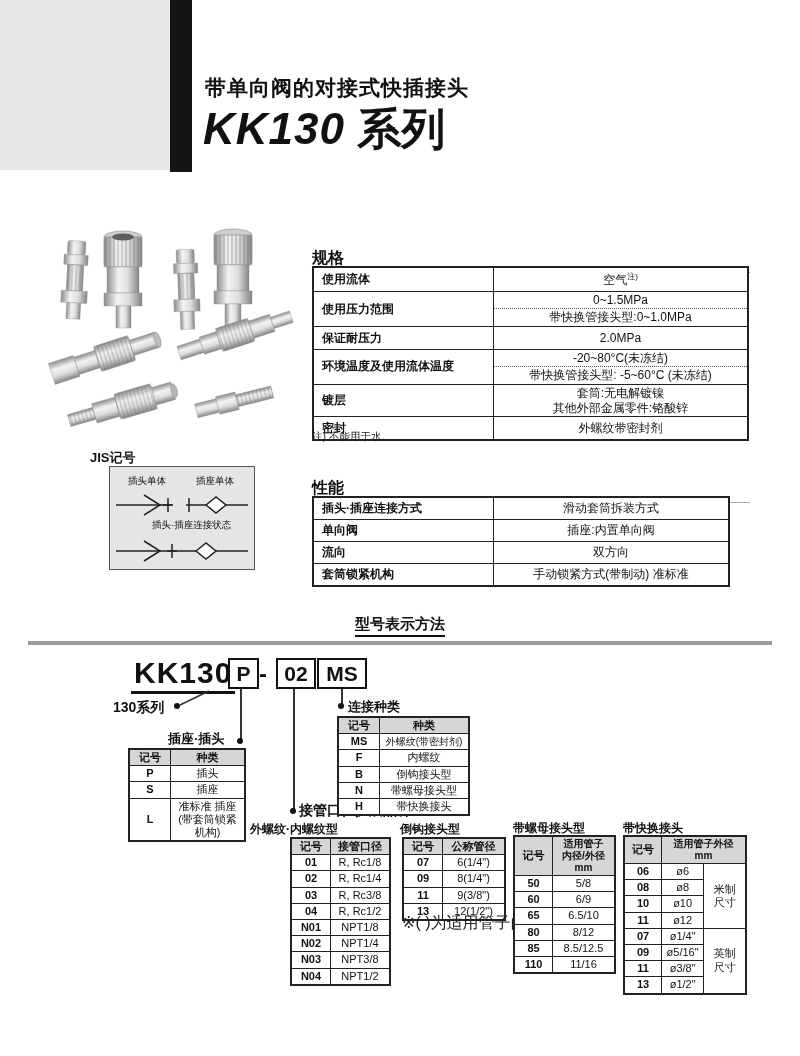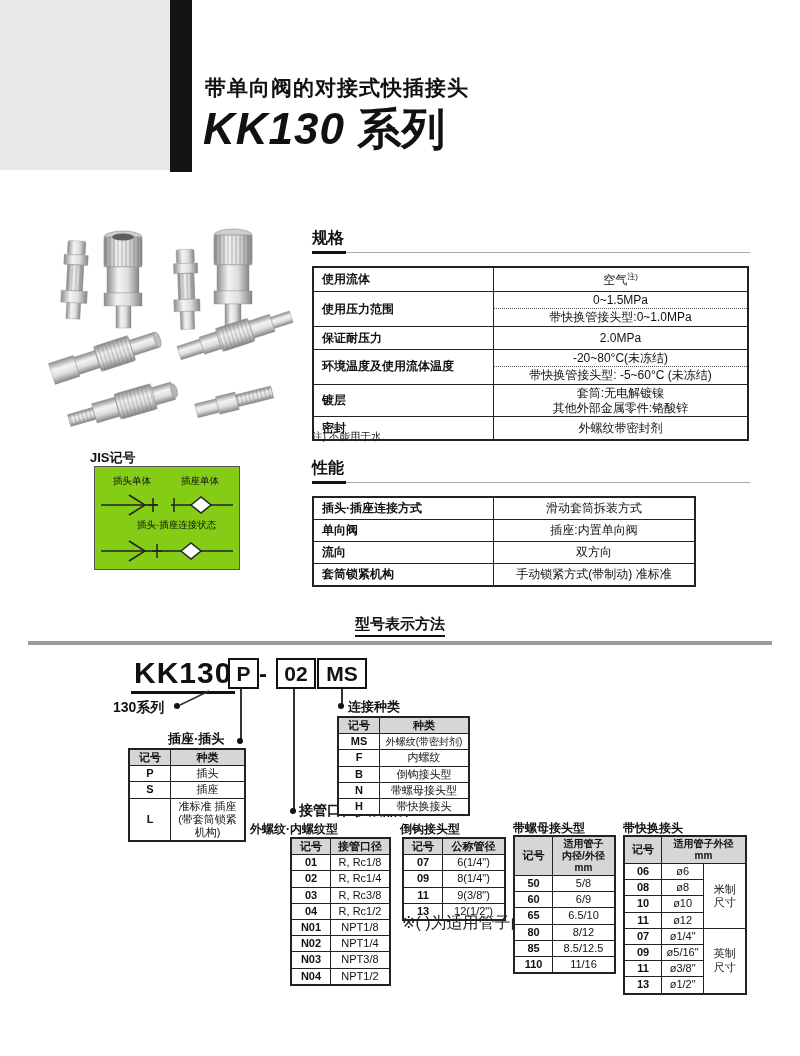--- a/index.html
+++ b/index.html
@@ -10,21 +10,21 @@
   
   .corner-box{left:0;top:0;width:170px;height:170px;background:#e8e8e8;}
   .header-bar{left:170px;top:0;width:22px;height:172px;background:#141414;}
   .subtitle{left:205px;top:74px;font-size:21px;font-weight:bold;letter-spacing:1px;}
   .title{left:203px;top:100px;font-size:44px;font-weight:bold;}
   .title .t-code{font-style:italic;letter-spacing:1px;}
   .title .t-word{font-style:normal;}
 
   
   .sec-head{display:flex;align-items:flex-end;border-bottom:1px solid #a9a9a9;}
-  .sec-title{font-size:16px;font-weight:bold;border-bottom:3px solid #111;margin-bottom:-2px;padding:0 2px 2px 0;}
+  .sec-title{font-size:16px;font-weight:bold;border-bottom:3px solid #111;margin-bottom:-2px;padding:0 2px 2px 0;margin-top:20px;}
 
   
   table.tbl{border-collapse:collapse;table-layout:fixed;background:#fff;border:2px solid #222;}
   table.tbl td{border:1px solid #222;font-size:11px;padding:1px 3px;text-align:center;vertical-align:middle;line-height:1.2;}
   table.tbl .hd{background:#d6d6d6;font-weight:bold;}
   table.tbl .cd{font-weight:bold;}
   table.big td{font-size:12px;}
   table.big .lbl{text-align:left;font-weight:bold;padding-left:8px;}
   .split{padding:0 !important;}
   .split div{padding:1px 3px;}
@@ -37,21 +37,21 @@
   .model-head{font-size:15px;font-weight:bold;border-bottom:2px solid #111;padding-bottom:3px;}
   .thick-rule{background:#9a9a9a;height:4px;}
   .code-base{font-size:30px;font-weight:bold;border-bottom:3px solid #111;padding:0 3px 1px 3px;letter-spacing:1px;}
   .code-box{display:inline-block;border:2px solid #111;font-size:21px;font-weight:bold;text-align:center;
             padding:2px 5px 1px 5px;background:#fff;}
   .code-dash{font-size:24px;font-weight:bold;}
   .lead-label{font-size:13px;font-weight:bold;}
   .dot{width:6px;height:6px;border-radius:50%;background:#111;}
   .vline{width:1.5px;background:#333;}
   .sub-label{font-size:12px;font-weight:bold;}
-  .jis-box{border:1.5px solid #555;background:#84cc16;}
+  .jis-box{border:1.5px solid #555;background:#e5e5e5;margin-left:15px;}
   .jis-title{font-size:13px;font-weight:bold;}
   .jis-lab{font-size:9.5px;}
   .photo rect{stroke:#8f8f8f;stroke-width:0.4;}
 </style>
 </head>
 <body>
 
 <div id="page">
 
   <div class="abs corner-box"></div>
@@ -221,21 +221,21 @@
           <path d="M57 84 H67"></path>
         <path d="M86 84 L96 76 L106 84 L96 92 Z" fill="#fff"></path>
       </g>
     </svg>
   </div>
 
   <div class="abs sec-head" style="left:312px;top:458px;width:438px;">
     <span class="sec-title">性能</span>
     <span style="flex:1"></span>
   </div>
-  <table class="abs tbl big" style="left:312px;top:496px;width:384px;">
+  <table class="abs tbl big" style="left:312px;top:496px;width:418px;">
     <tbody>
         <tr>
       <td class="lbl" style="width:168px;height:19px;">插头·插座连接方式</td>
       <td>滑动套筒拆装方式</td>
     </tr>
     <tr>
       <td class="lbl" style="height:19px;">单向阀</td>
       <td>插座:内置单向阀</td>
     </tr>
     <tr>

